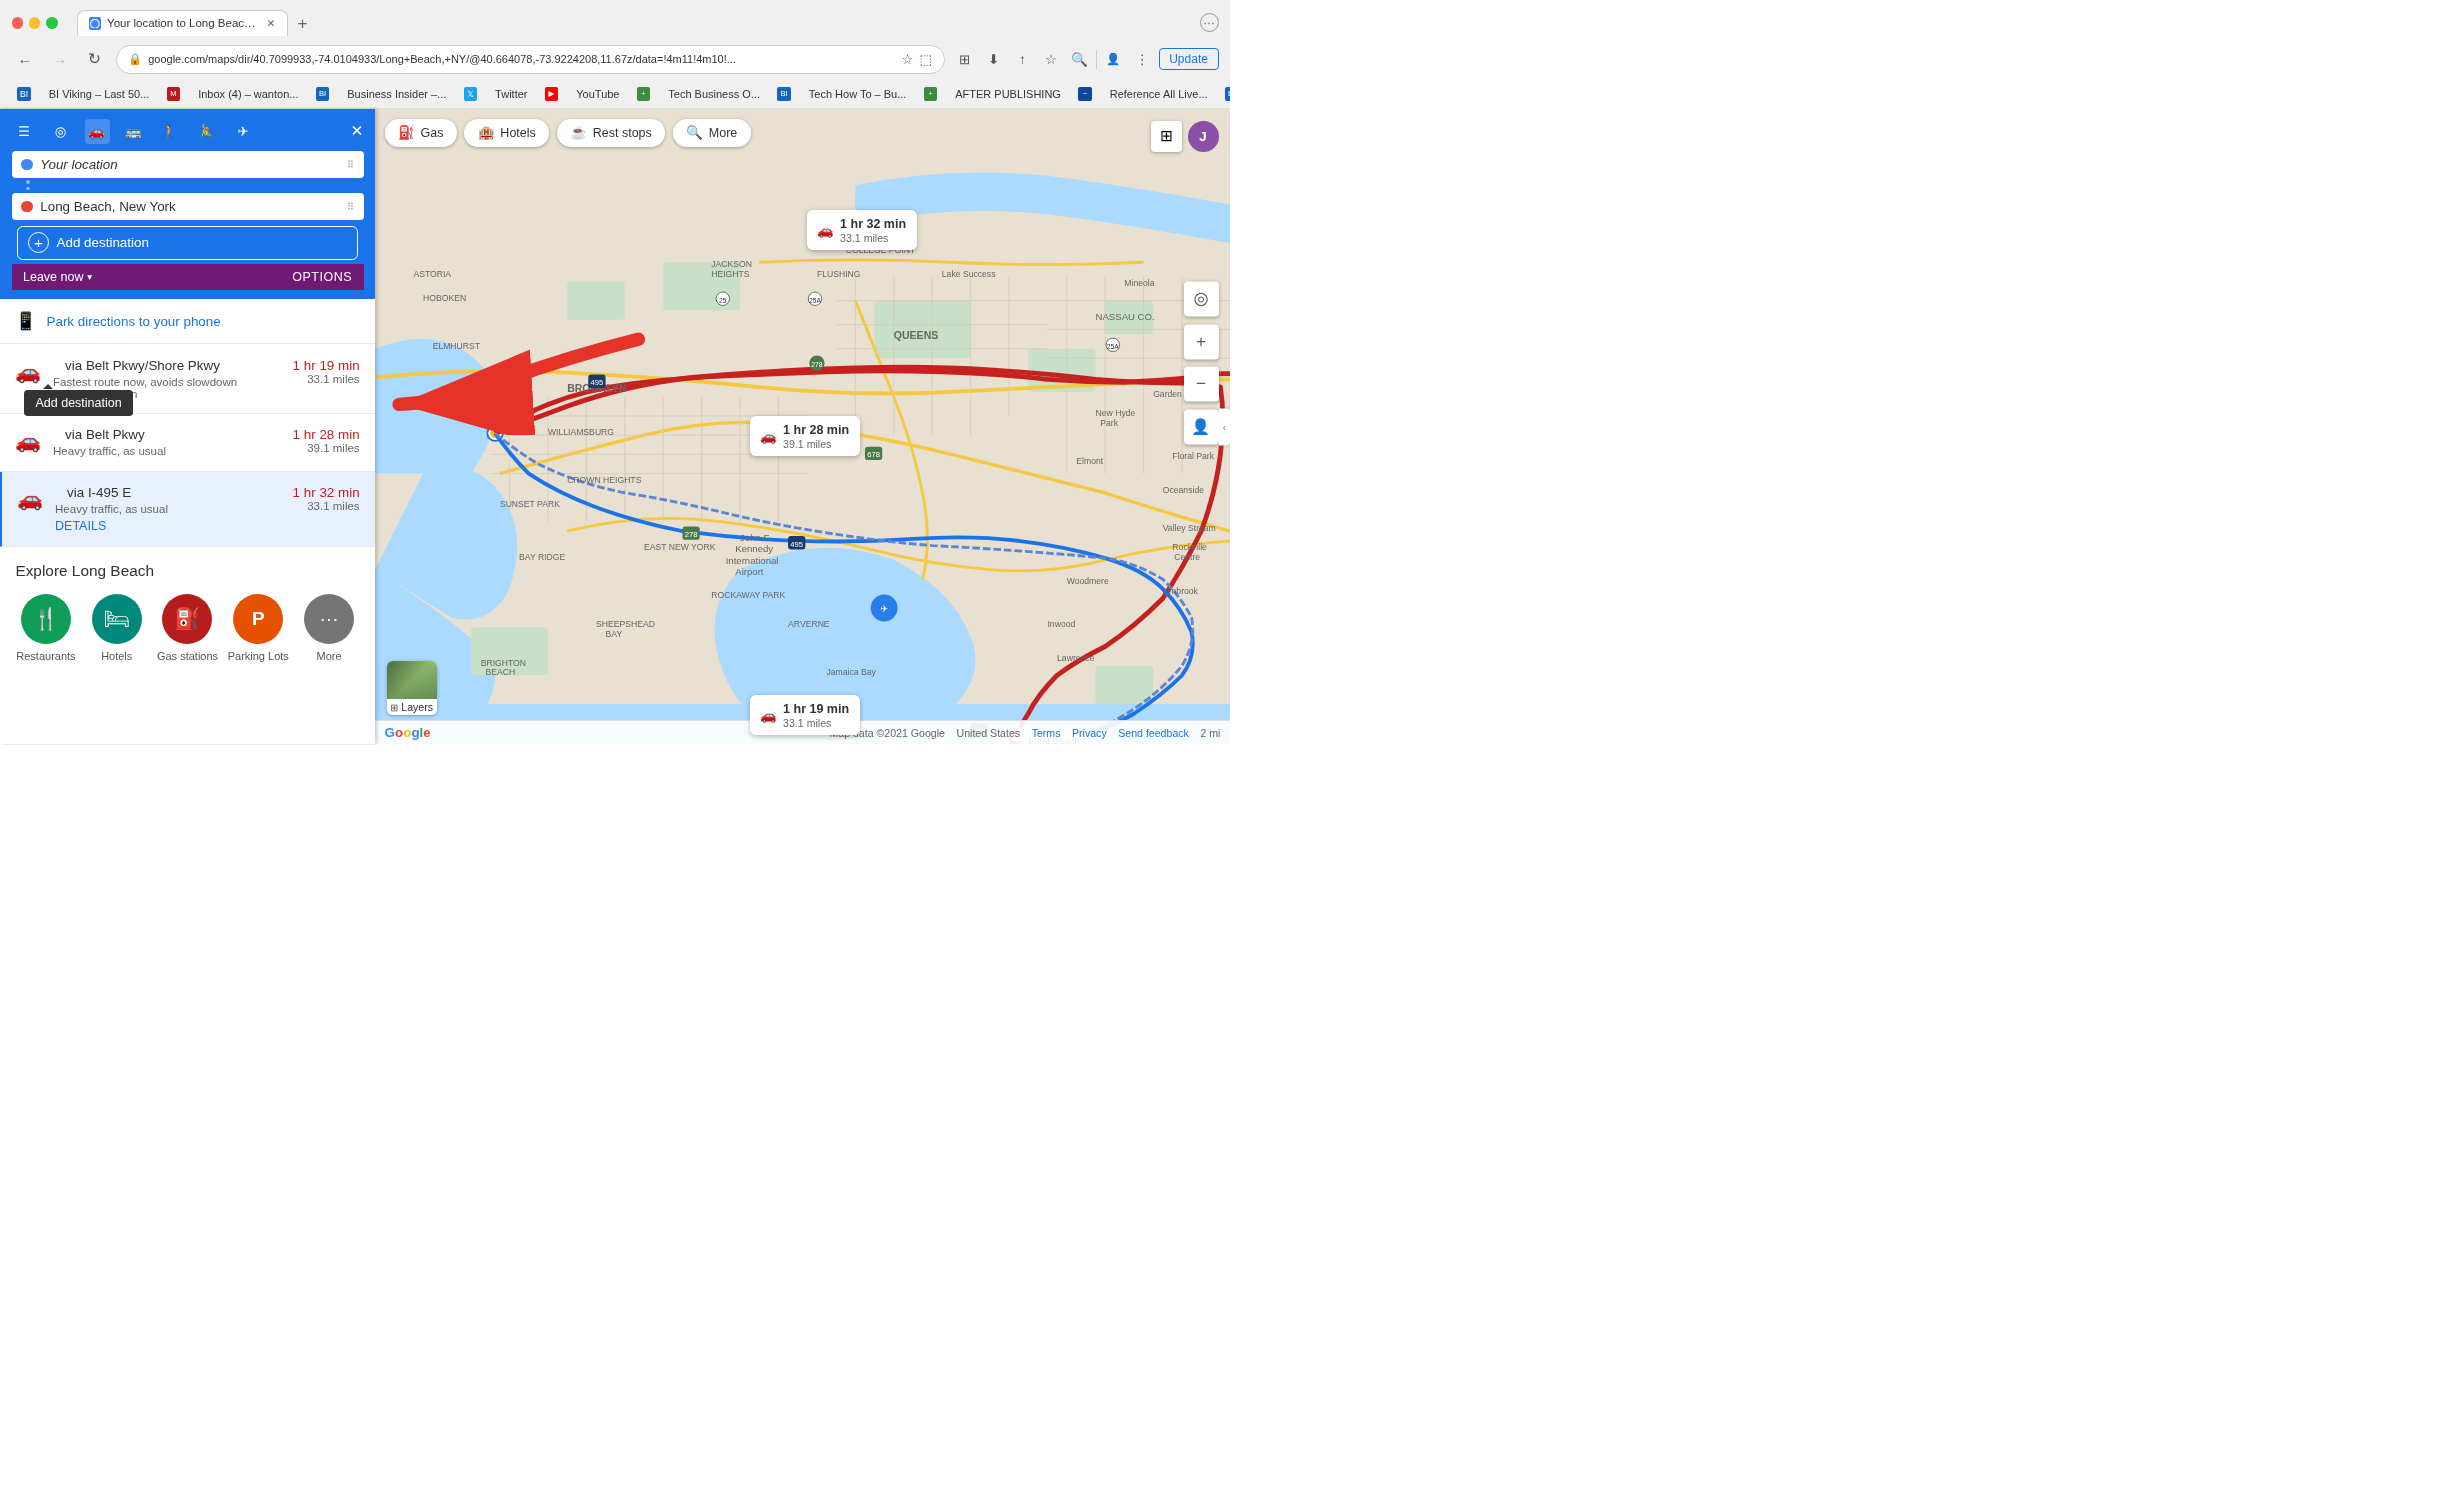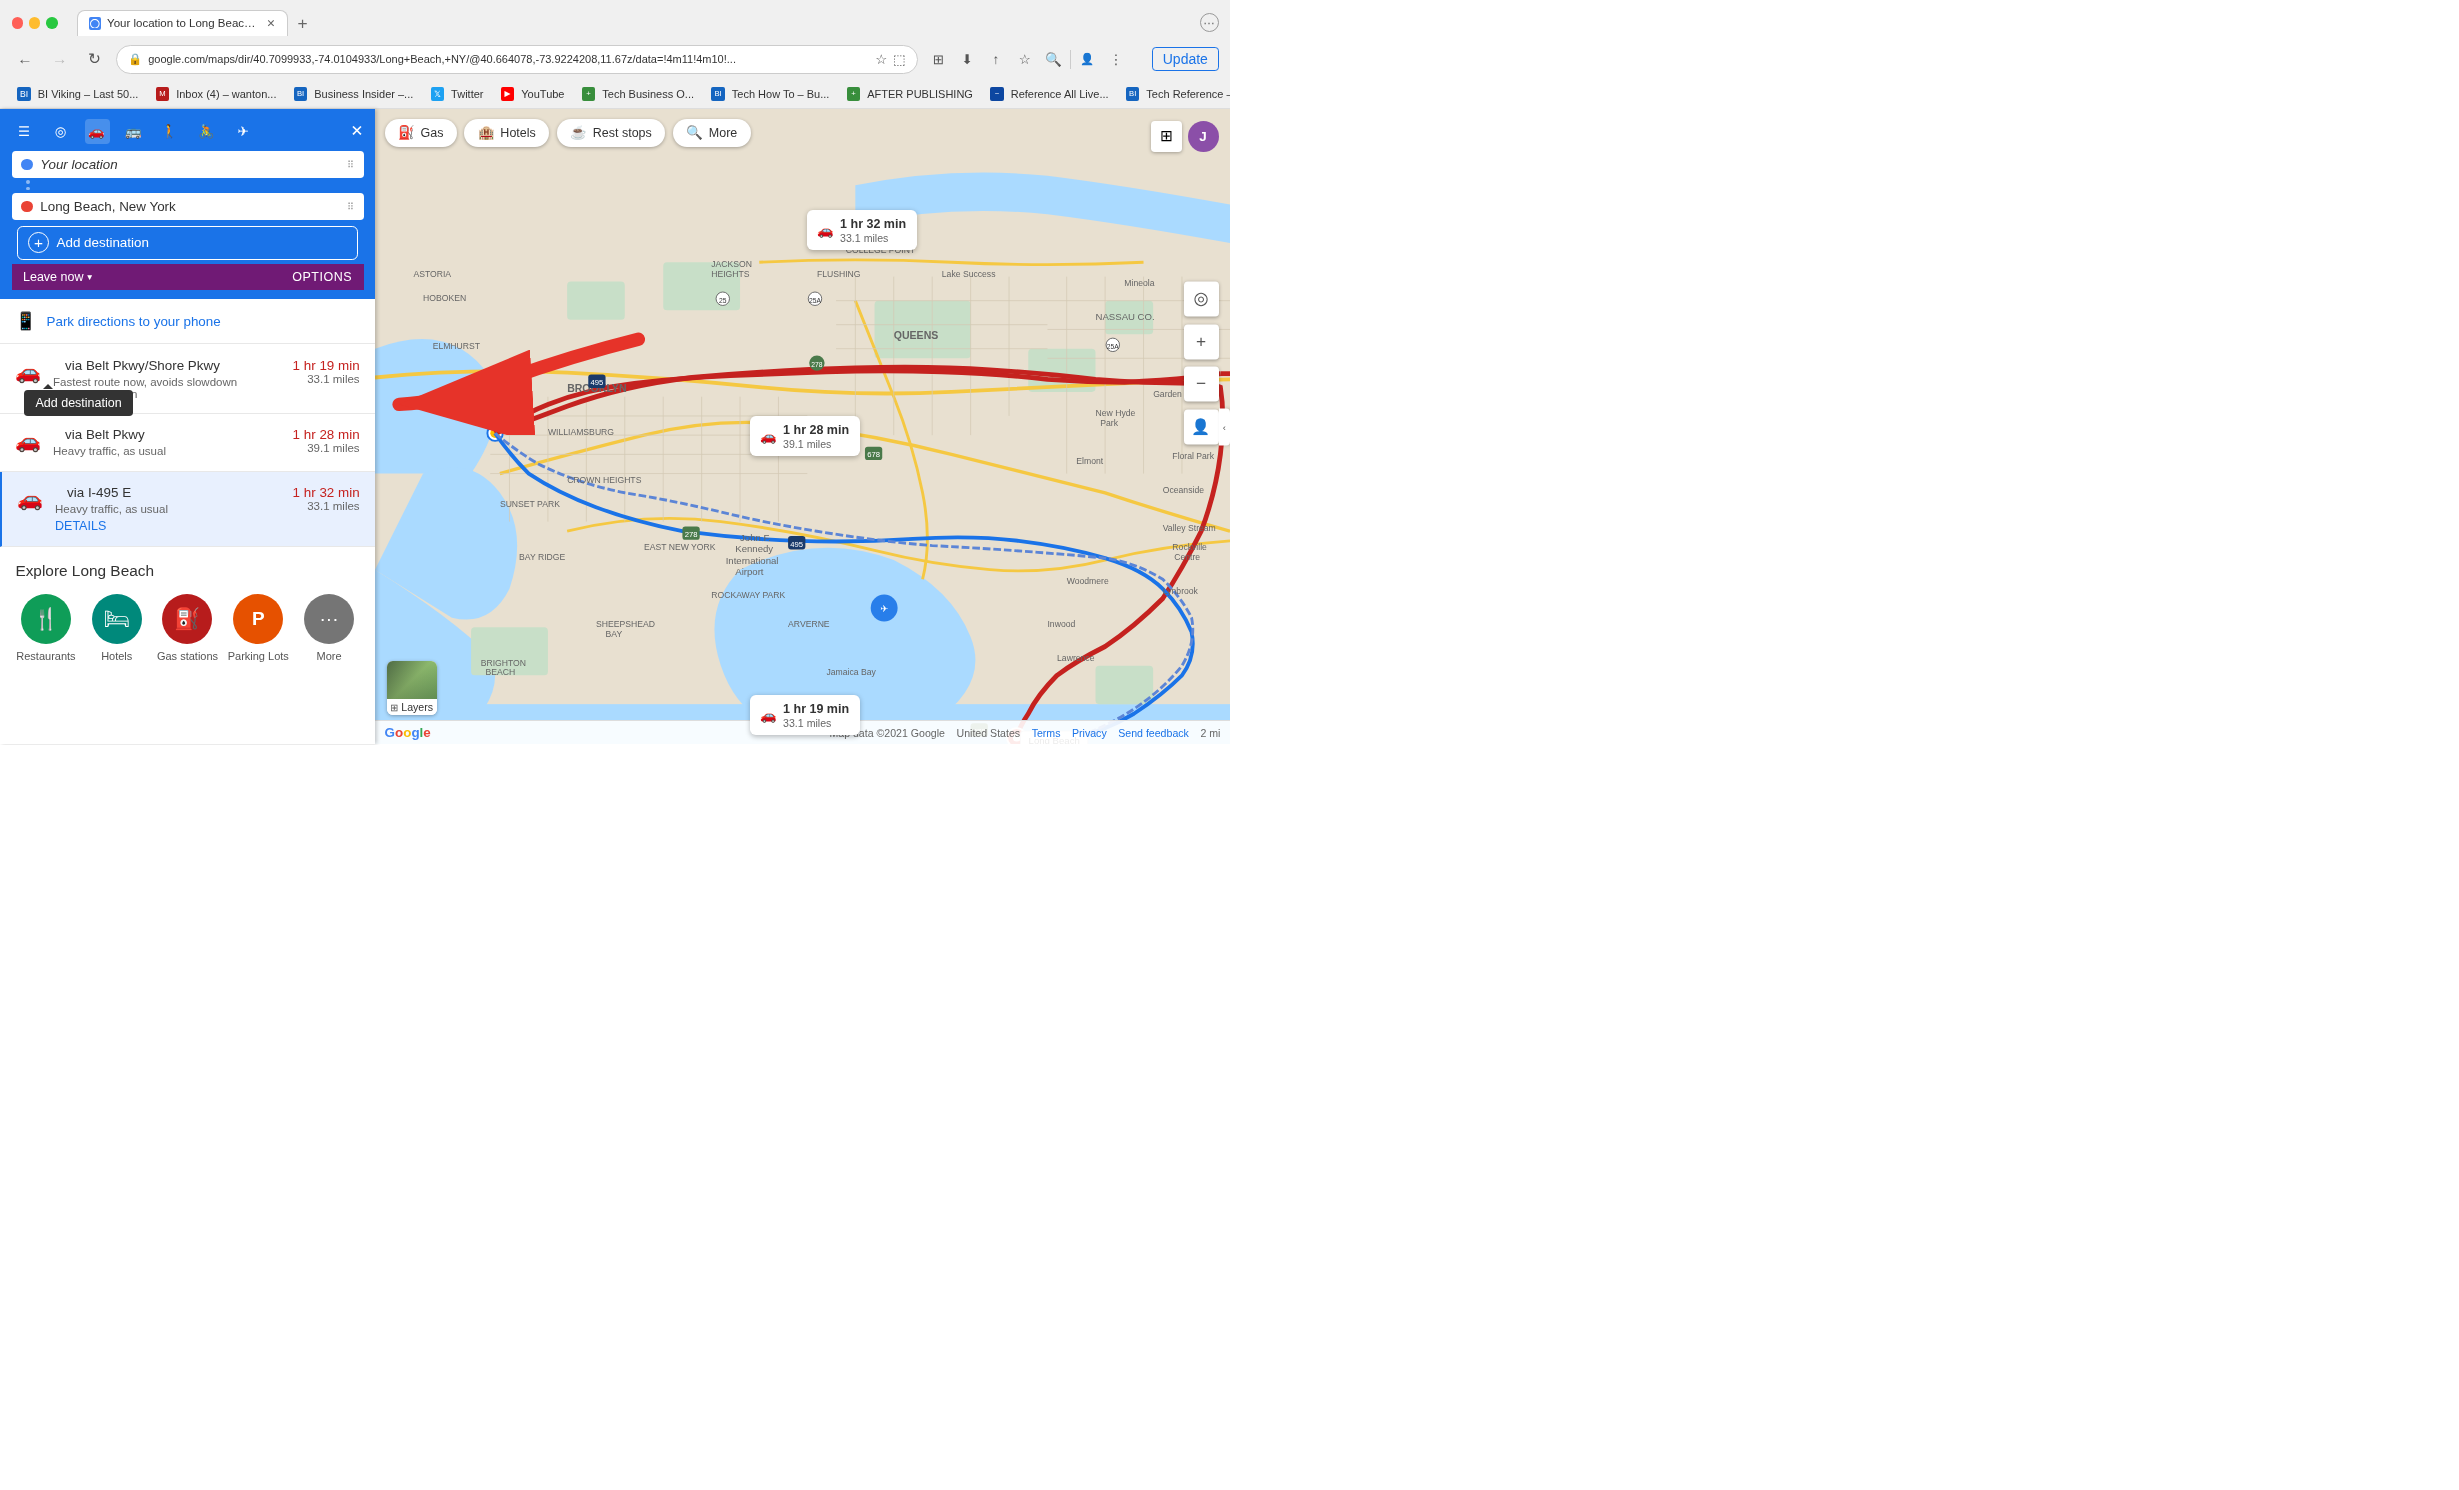--- a/index.html
+++ b/index.html
@@ -14,25 +14,25 @@
     .tab { display: flex; align-items: center; background: #fff; border-radius: 7.7px 7.7px 0 0; padding: 5.8px 11.5px; font-size: 11.5px; color: #333; border: 1px solid #ccc; border-bottom: none; max-width: 211px; gap: 5.8px; }
     .tab-favicon { width: 13.4px; height: 13.4px; background: #4285f4; border-radius: 1.9px; display: flex; align-items: center; justify-content: center; }
     .tab-close { margin-left: 3.8px; font-size: 10.6px; color: #666; cursor: pointer; }
     .tab-new { margin-left: 3.8px; font-size: 17.3px; color: #666; cursor: pointer; padding: 1.9px 5.8px; }
     .nav-bar { display: flex; align-items: center; padding: 5.8px 11.5px; gap: 7.7px; background: #f0f0f0; height: 42px; }
     .nav-btn { width: 27px; height: 27px; border-radius: 50%; border: none; background: transparent; font-size: 15.4px; cursor: pointer; color: #555; display: flex; align-items: center; justify-content: center; }
     .address-bar { flex: 1; height: 29px; border-radius: 14.4px; border: 1px solid #ccc; background: #fff; padding: 0 11.5px; font-size: 11.5px; color: #333; display: flex; align-items: center; gap: 5.8px; }
     .address-text { flex: 1; font-size: 11px; color: #333; overflow: hidden; text-overflow: ellipsis; white-space: nowrap; }
     .nav-icons { display: flex; gap: 3.8px; align-items: center; }
     .nav-icon { width: 25px; height: 25px; border-radius: 50%; border: none; background: transparent; font-size: 13.4px; cursor: pointer; color: #555; display: flex; align-items: center; justify-content: center; }
-    .update-btn { background: transparent; border: 1.4px solid #1a73e8; color: #1a73e8; border-radius: 3.8px; padding: 2.9px 9.6px; font-size: 14px; cursor: pointer; margin-left: 20px; }
+    .update-btn { background: transparent; border: 1.4px solid #1a73e8; color: #1a73e8; border-radius: 3.8px; padding: 2.9px 9.6px; font-size: 12px; cursor: pointer; }
 
     
     .bookmarks-bar { display: flex; align-items: center; padding: 2.9px 11.5px; gap: 5.8px; background: #f0f0f0; border-bottom: 1px solid #ddd; height: 29px; overflow: hidden; }
-    .bookmark { display: flex; align-items: center; gap: 7px; font-size: 11px; color: #333; cursor: pointer; padding: 1.9px 5.8px; border-radius: 3.8px; white-space: nowrap; }
+    .bookmark { display: flex; align-items: center; gap: 18px; font-size: 11px; color: #333; cursor: pointer; padding: 1.9px 5.8px; border-radius: 3.8px; white-space: nowrap; }
     .bm-icon { width: 13.4px; height: 13.4px; border-radius: 1.9px; display: flex; align-items: center; justify-content: center; font-size: 8.6px; }
 
     
     .main { display: flex; height: calc(745px - 110px); position: relative; }
 
     
     .sidebar { width: 375px; background: #fff; display: flex; flex-direction: column; overflow-y: auto; z-index: 10; box-shadow: 1.9px 0 3.8px rgba(0,0,0,0.2); }
     .sidebar-top { background: #1a73e8; padding: 9.6px 11.5px; }
     .sidebar-header { display: flex; align-items: center; justify-content: space-between; margin-bottom: 7.7px; }
     .sidebar-icons { display: flex; gap: 11.5px; align-items: center; }

